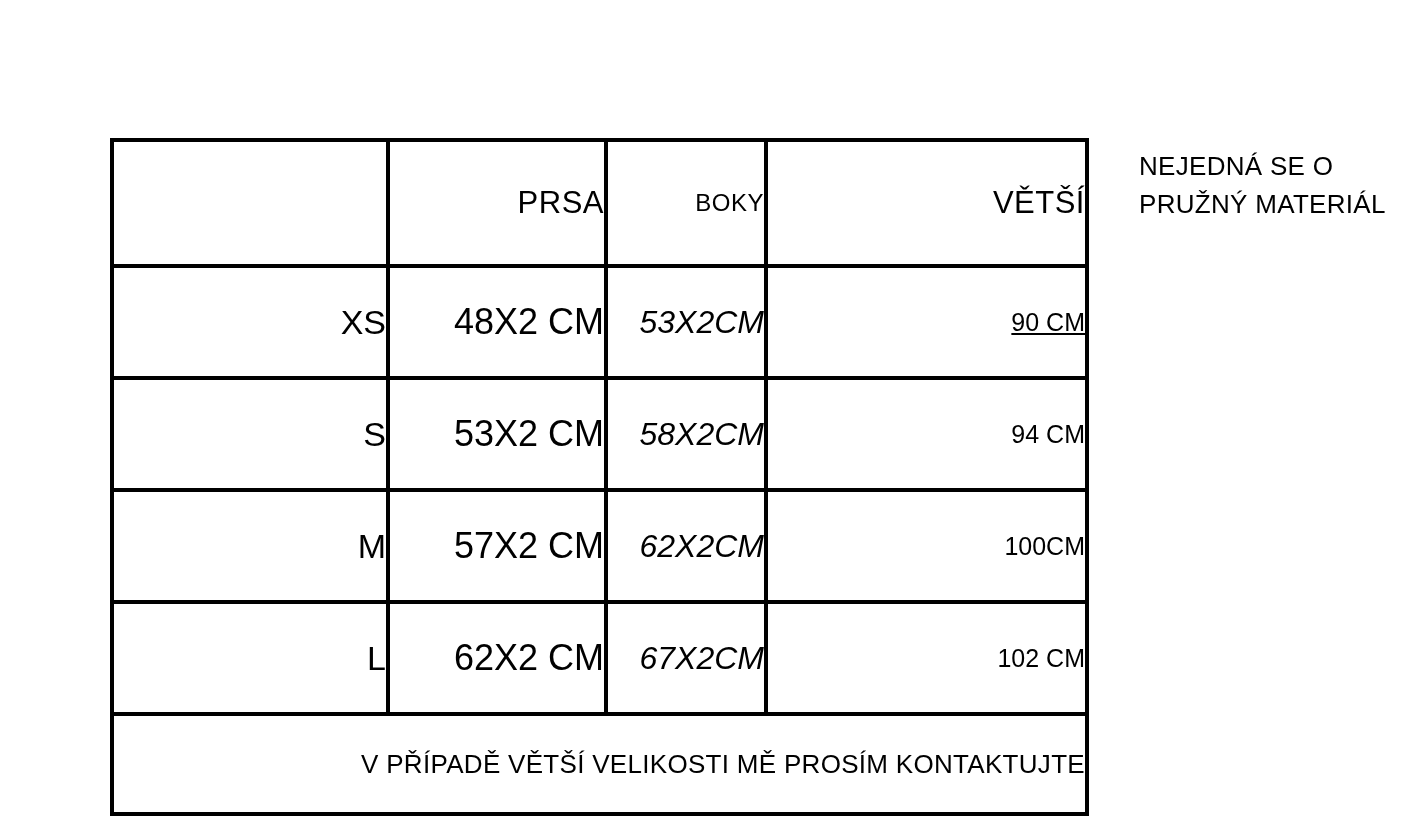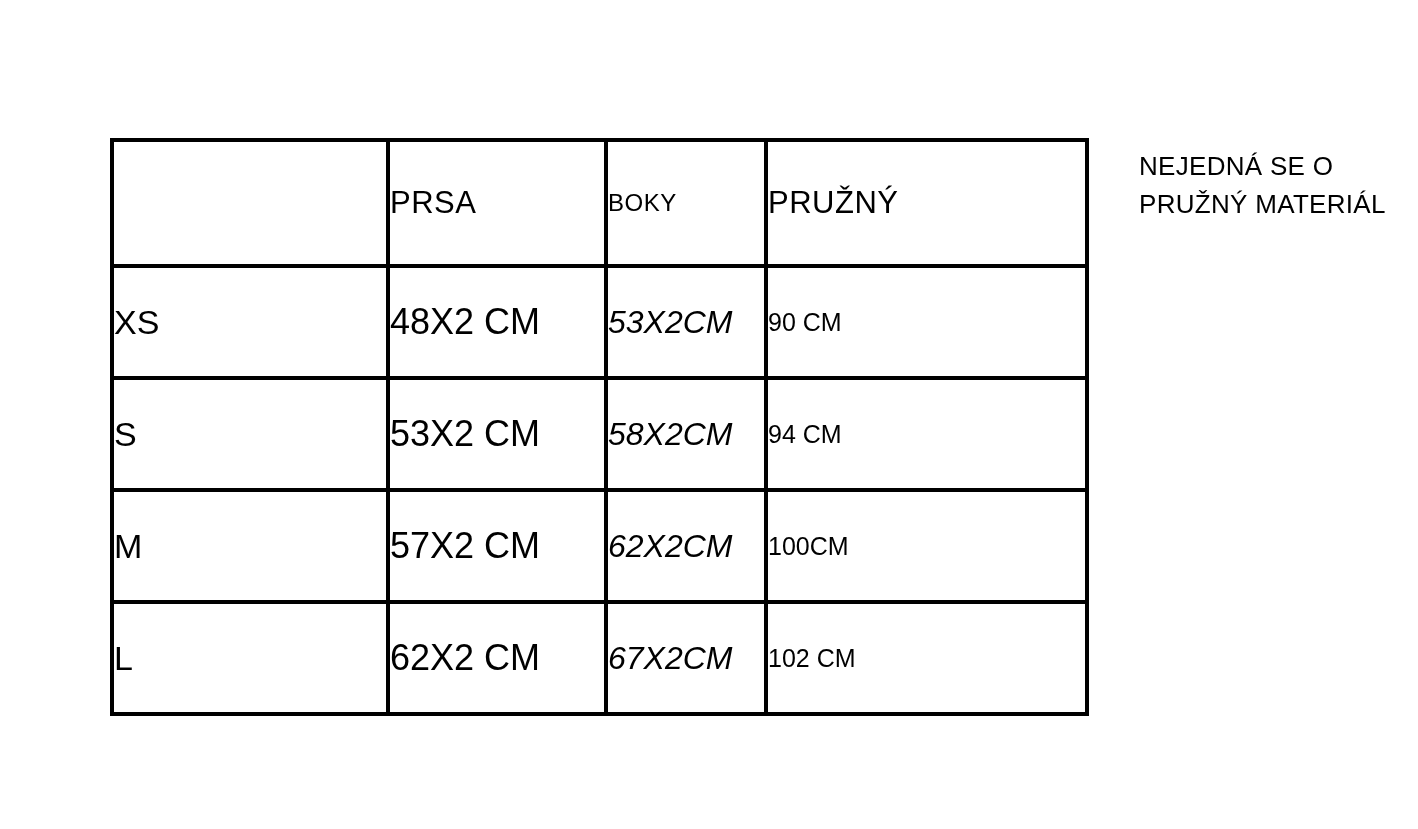--- a/index.html
+++ b/index.html
@@ -20,21 +20,21 @@
     position: absolute;
     left: 110px;
     top: 138px;
     width: 975px;
     border-collapse: collapse;
     table-layout: fixed;
   }
 
   #sizing-table td {
     border: 4px solid #000000;
-    text-align: left;
+    text-align: right;
     vertical-align: middle;
     padding: 0;
   }
 
   
   .col-size   { width: 276px; }
   .col-prsa   { width: 218px; }
   .col-boky   { width: 160px; }
   .col-delka  { width: 321px; }
 
@@ -46,21 +46,21 @@
   .hdr-delka { font-size: 31px; letter-spacing: 0.5px; }
 
   
   .row-data td { height: 108px; }
   .cell-size  { font-size: 34px; }
   .cell-prsa  { font-size: 36px; }
   .cell-boky  { font-size: 32px; font-style: italic; }
   .cell-delka { font-size: 25px; }
 
   
-  .cell-delka.up   { vertical-align: top; padding-top: 22px; }
+  .cell-delka.up   { vertical-align: top; padding-top: 22px; text-decoration: underline; }
   .cell-delka.down { vertical-align: bottom; padding-bottom: 20px; }
 
   
   .row-footer td {
     height: 96px;
     font-size: 26px;
     letter-spacing: 0.3px;
   }
 
   #note {
@@ -82,21 +82,21 @@
     <col class="col-size">
     <col class="col-prsa">
     <col class="col-boky">
     <col class="col-delka">
   </colgroup>
   <tbody>
     <tr class="row-header">
       <td class="hdr-blank"></td>
       <td class="hdr-prsa">PRSA</td>
       <td class="hdr-boky">BOKY</td>
-      <td class="hdr-delka">PRUŽNÝ</td>
+      <td class="hdr-delka">VĚTŠÍ</td>
     </tr>
 
     <tr class="row-data">
       <td class="cell-size">XS</td>
       <td class="cell-prsa">48X2 CM</td>
       <td class="cell-boky">53X2CM</td>
       <td class="cell-delka up">90 CM</td>
     </tr>
 
     <tr class="row-data">
@@ -113,19 +113,22 @@
       <td class="cell-delka">100CM</td>
     </tr>
 
     <tr class="row-data">
       <td class="cell-size">L</td>
       <td class="cell-prsa">62X2 CM</td>
       <td class="cell-boky">67X2CM</td>
       <td class="cell-delka down">102 CM</td>
     </tr>
 
+    <tr class="row-footer">
+      <td colspan="4">V PŘÍPADĚ VĚTŠÍ VELIKOSTI MĚ PROSÍM KONTAKTUJTE</td>
+    </tr>
   </tbody>
 </table>
 
 <div id="note">
   <div>NEJEDNÁ SE O</div>
   <div>PRUŽNÝ MATERIÁL</div>
 </div>
 
 </body></html>

